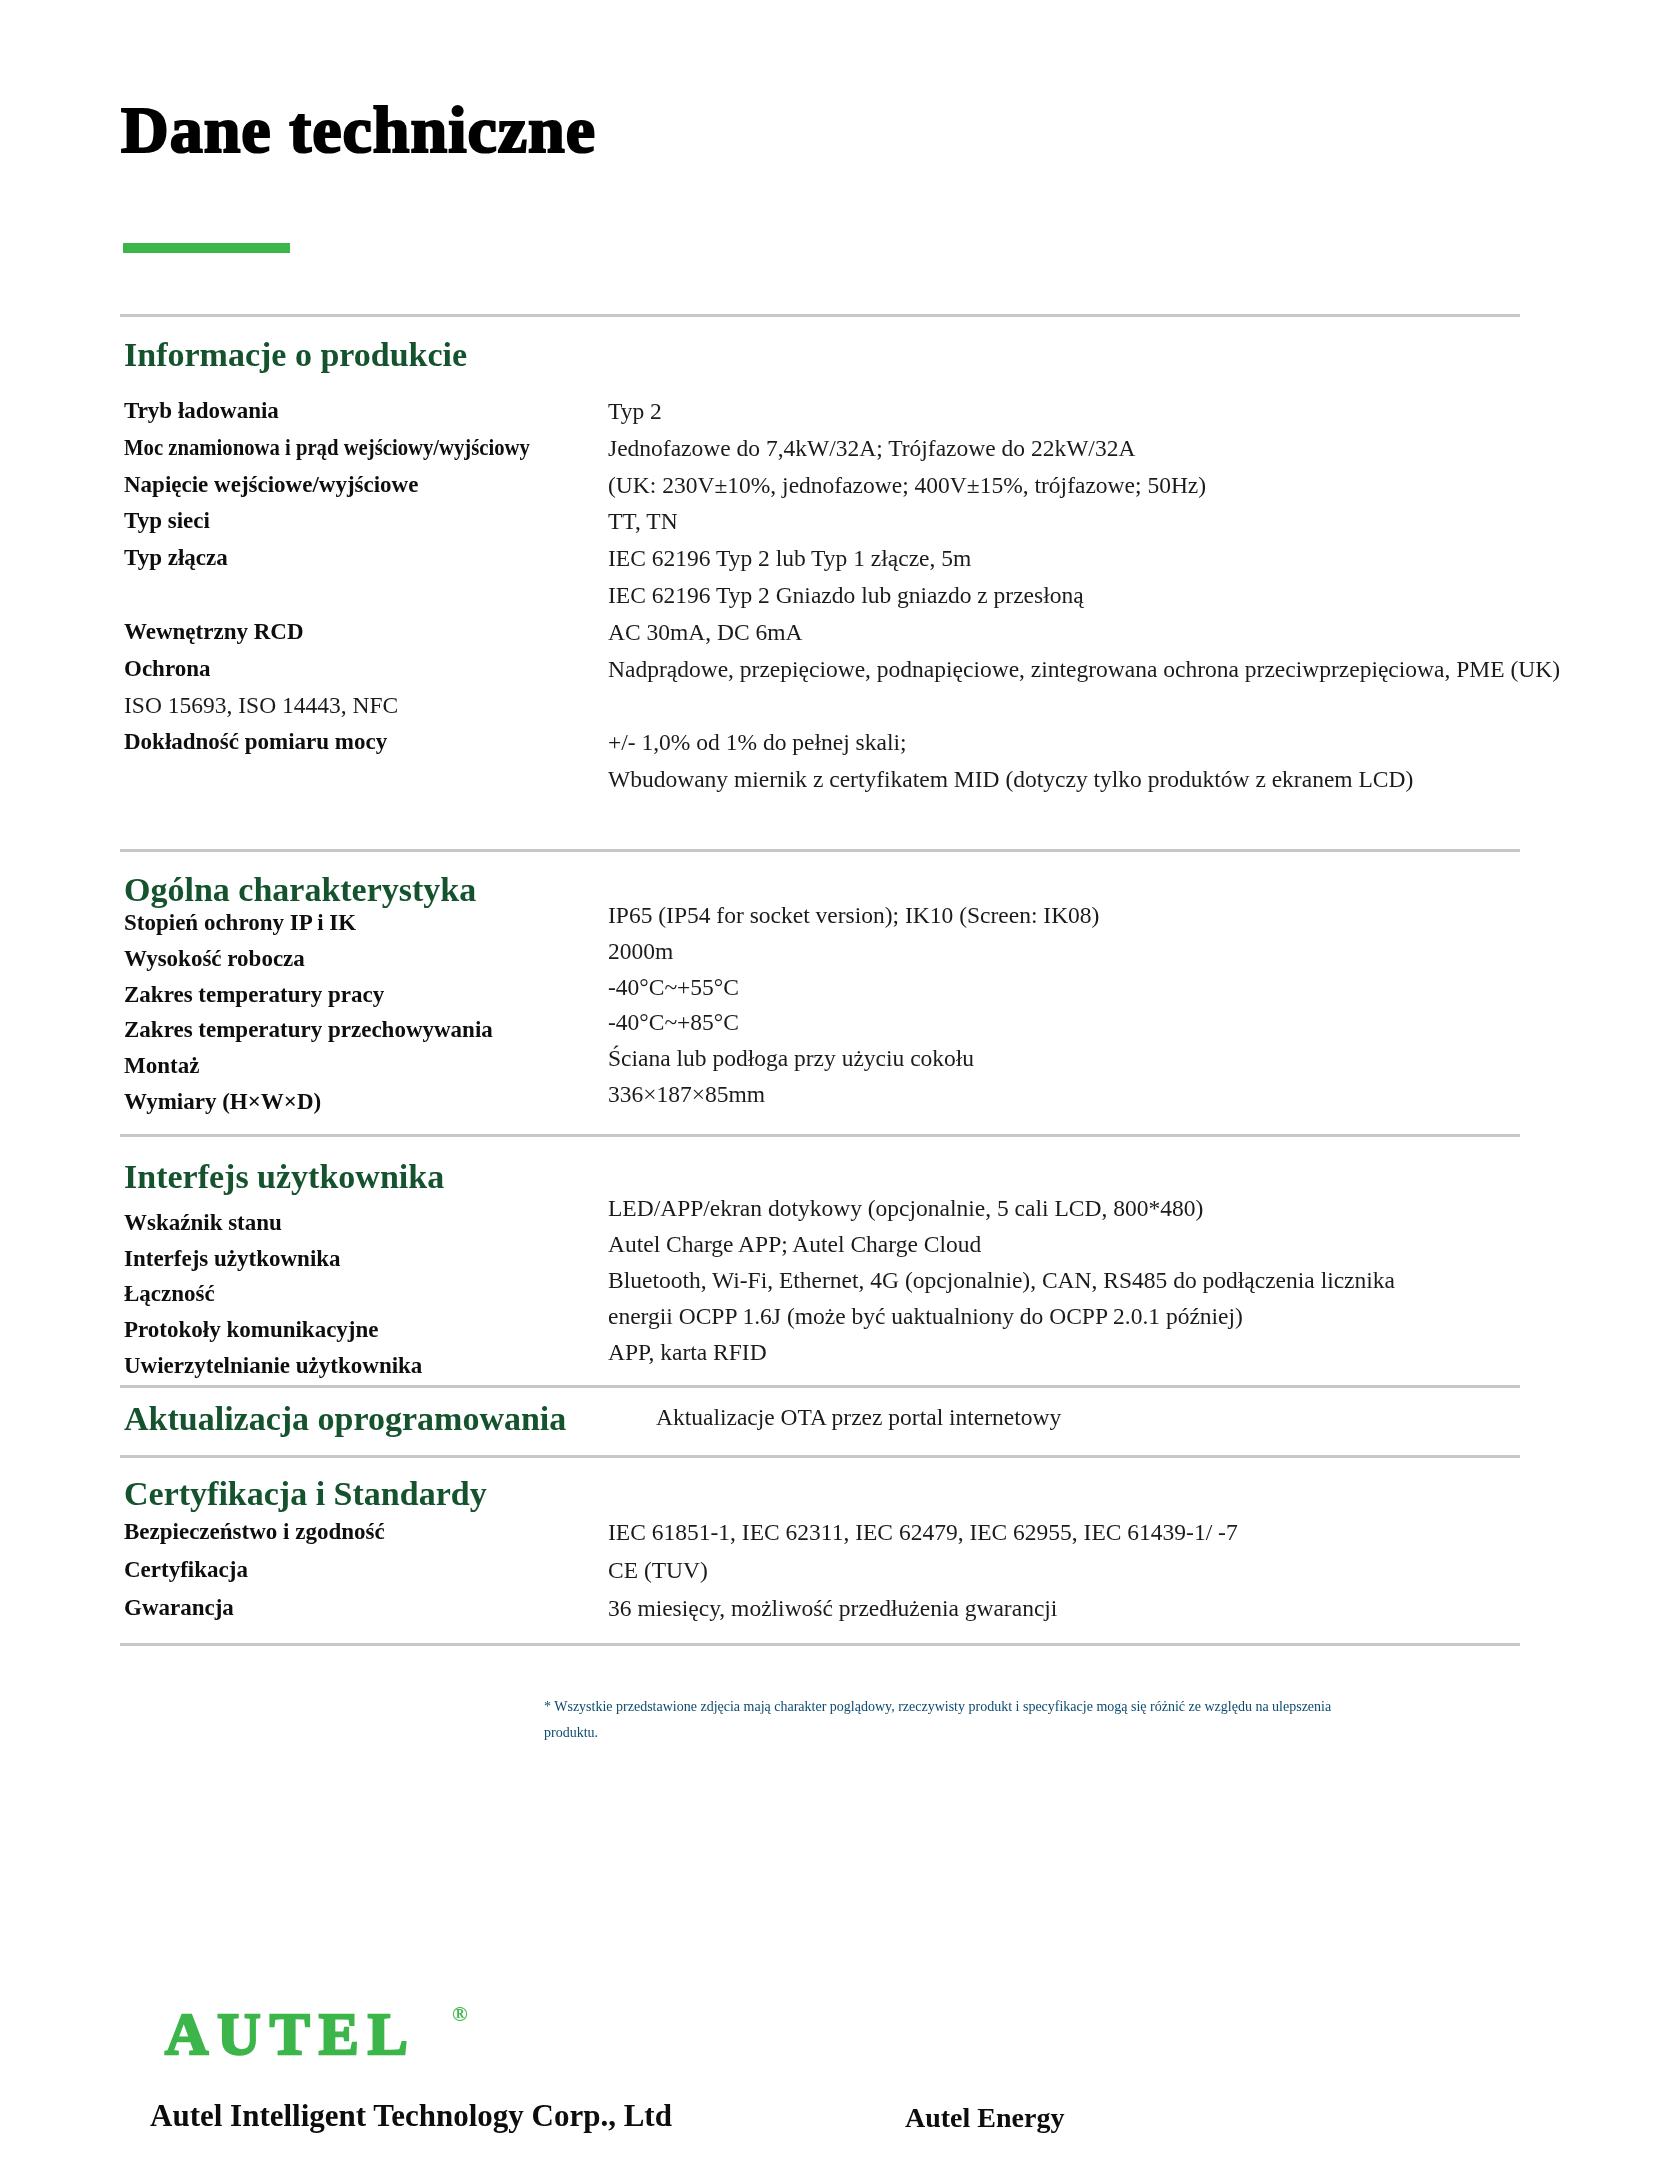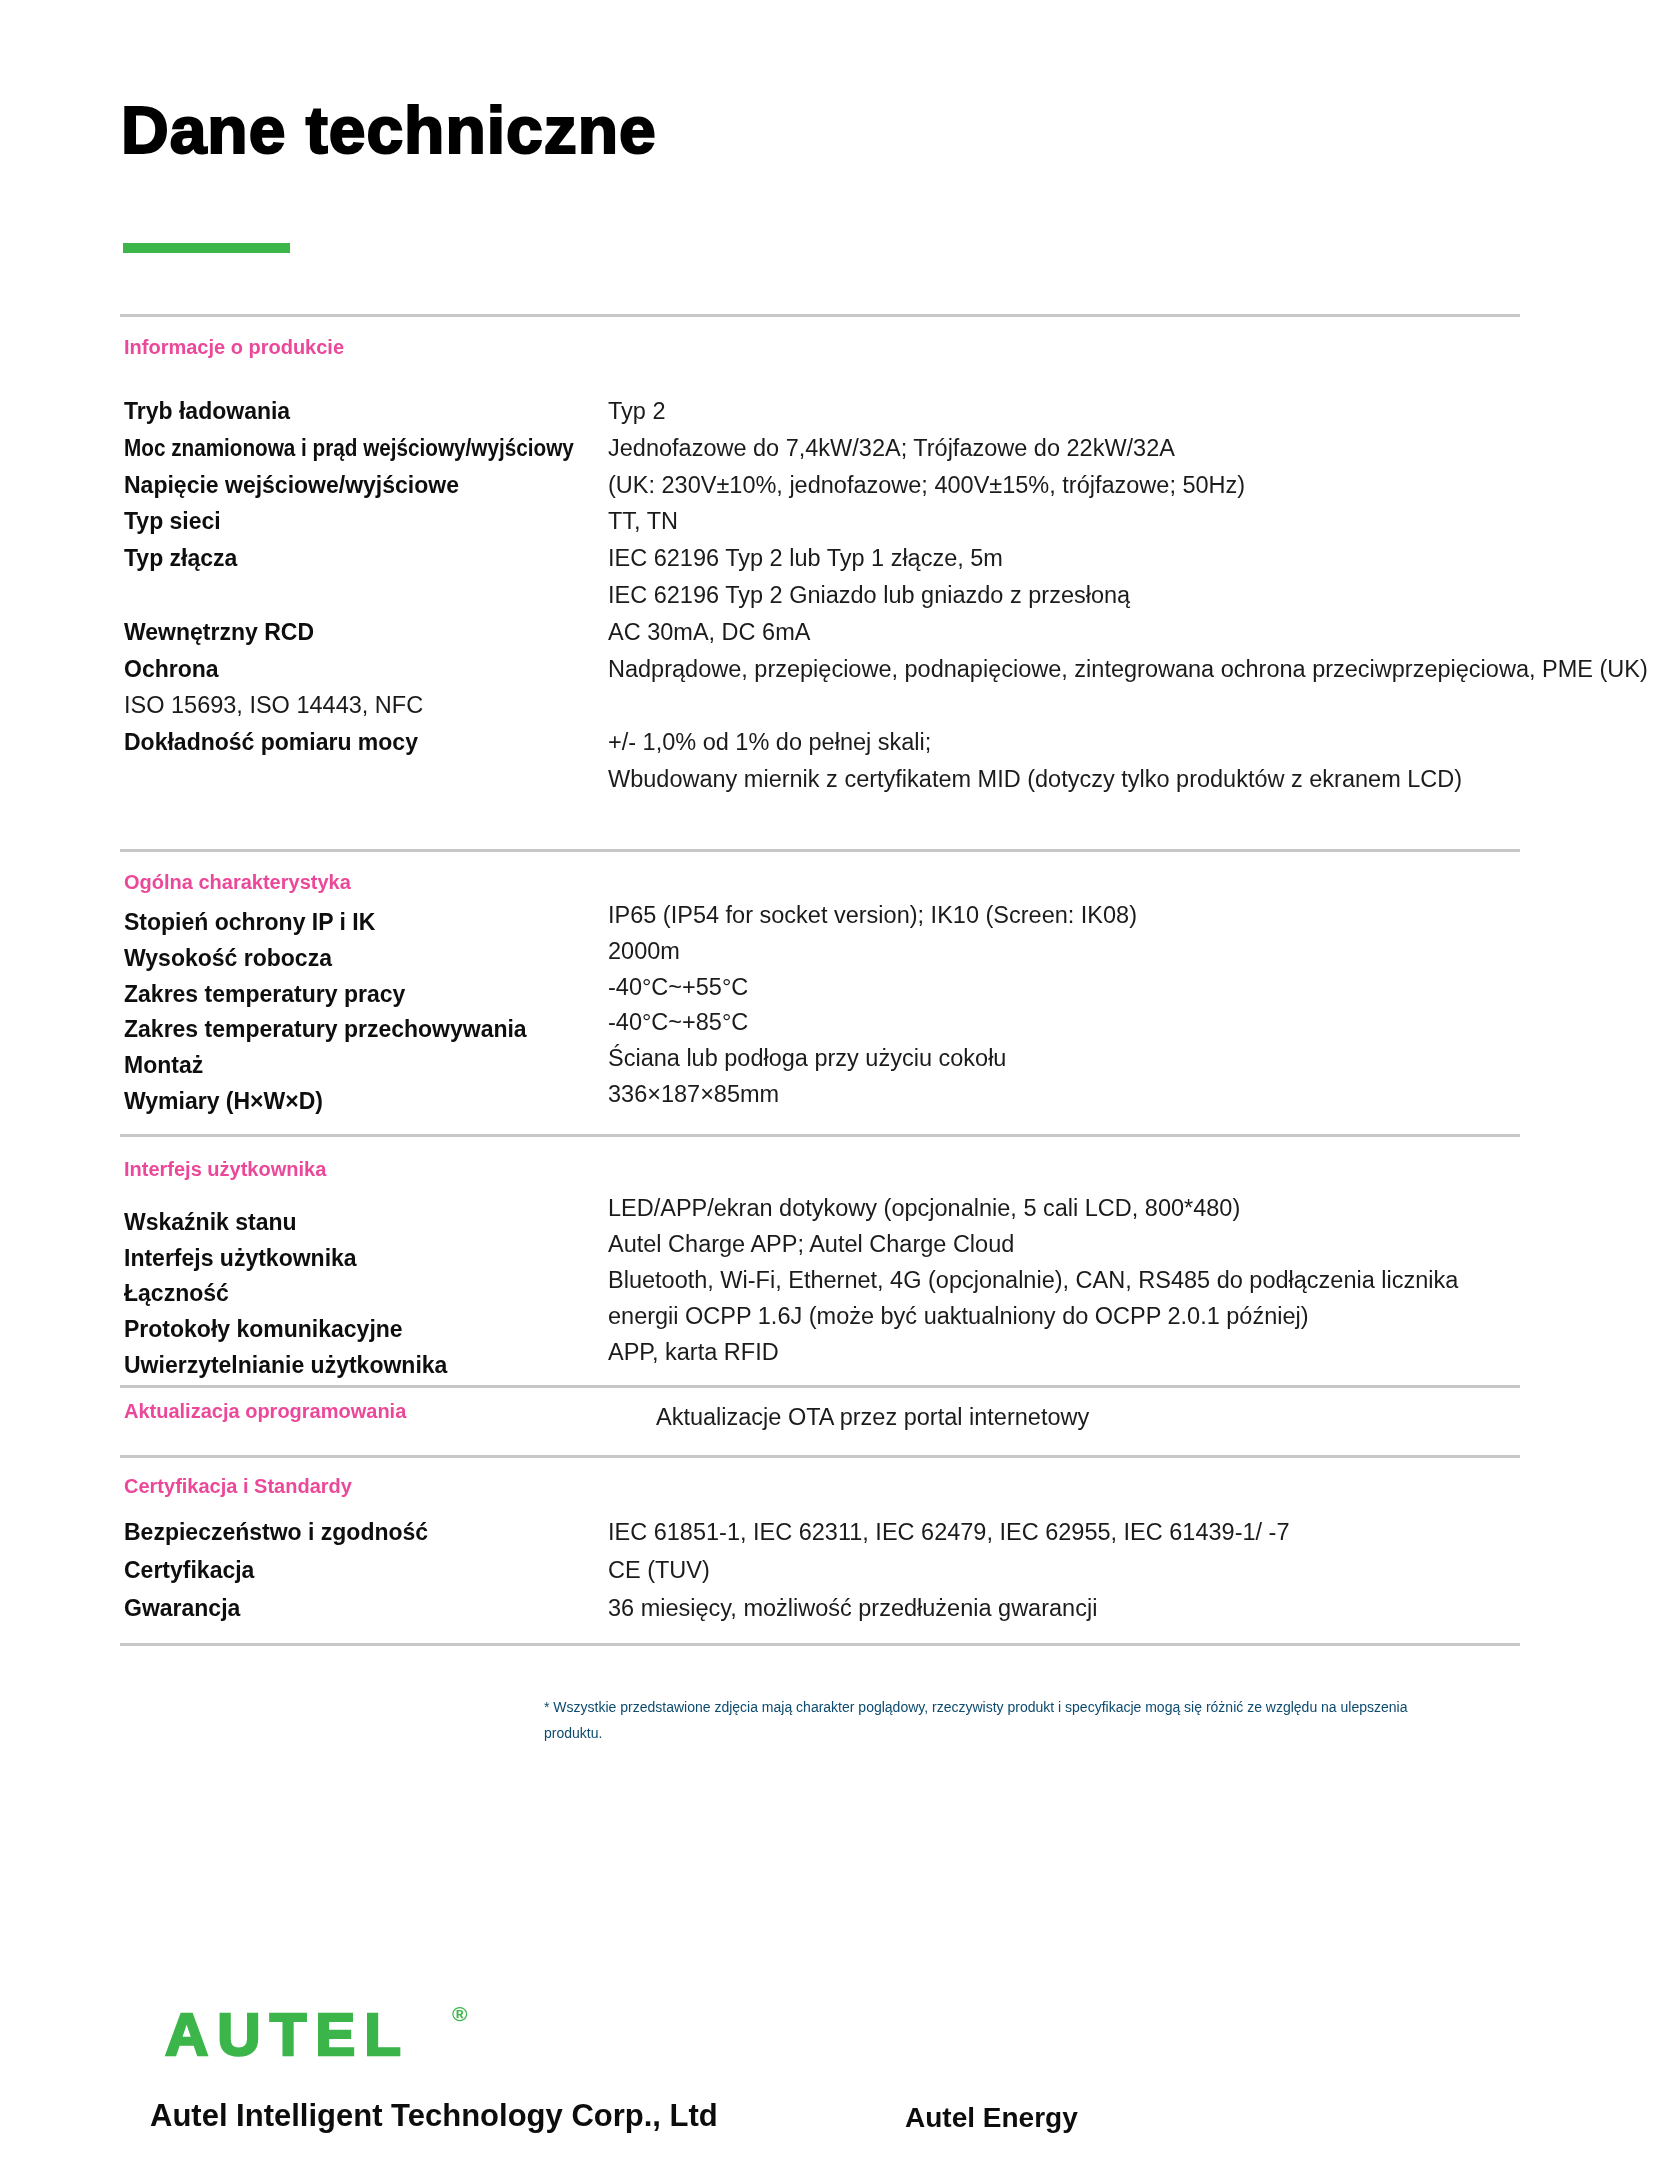--- a/index.html
+++ b/index.html
@@ -2,21 +2,21 @@
 <html><head>
 <meta charset="utf-8">
 <style>
   * { box-sizing: border-box; margin: 0; padding: 0; }
   html,body { background:#ffffff; }
   .page {
     position: relative;
     width: 1654px;
     height: 2173px;
     background: #ffffff;
-    font-family: Liberation Sans, sans-serif;
+    font-family: Liberation Serif, serif;
     overflow: hidden;
     margin: 0 auto;
   }
   .title {
     position: absolute;
     left: 121px;
     top: 92px;
     font-size: 66px;
     font-weight: 900;
     letter-spacing: 1px;
@@ -35,23 +35,23 @@
   .divider {
     position: absolute;
     left: 120px;
     width: 1400px;
     height: 3px;
     background: #c7c7c7;
   }
   .sec-h {
     position: absolute;
     left: 124px;
-    font-size: 20px;
-    font-weight: bold;
-    color: #ec4899;
+    font-size: 34px;
+    font-weight: bold;
+    color: #14532d;
     white-space: nowrap;
   }
   .rows { position: absolute; left: 124px; }
   .row { display: flex; align-items: flex-start; }
   .lbl {
     flex: 0 0 484px;
     width: 484px;
     font-size: 23px;
     font-weight: bold;
     color: #0e0e0e;

